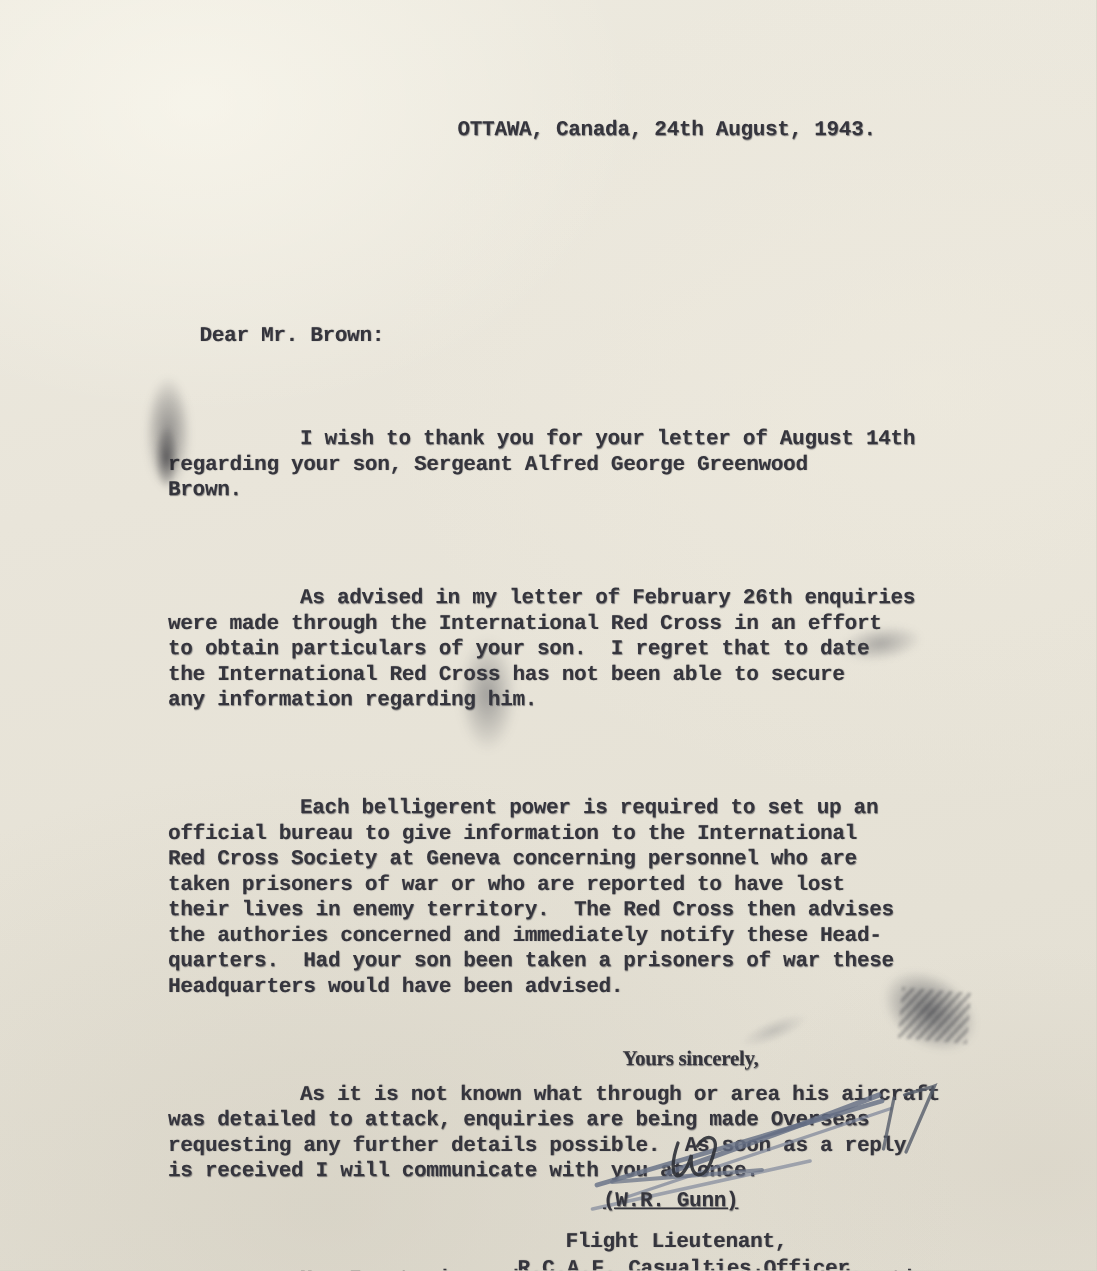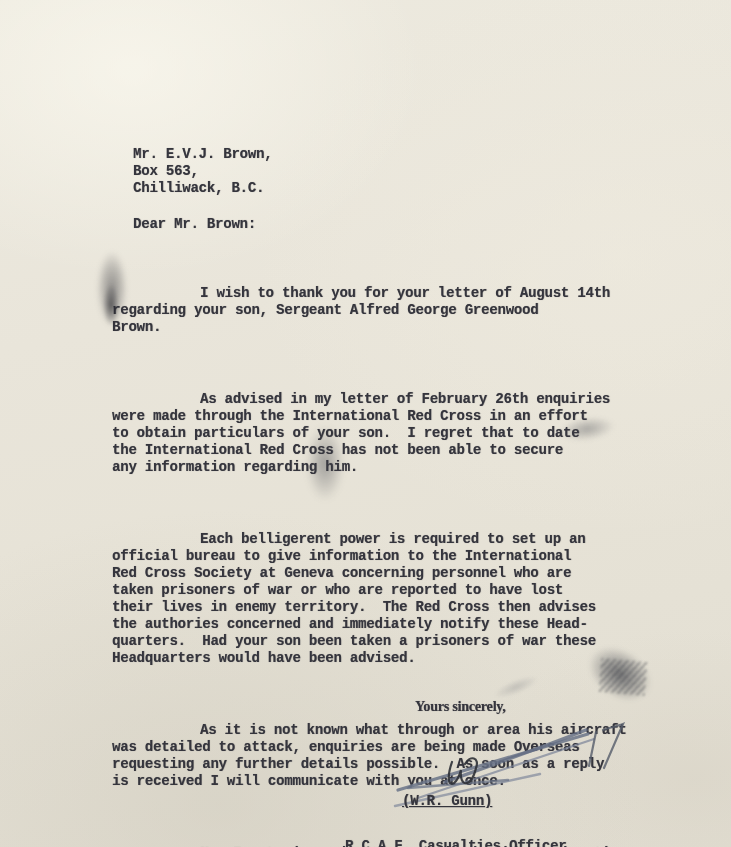--- a/index.html
+++ b/index.html
@@ -57,24 +57,22 @@
   .sm-closing{left:490px;top:679px;width:52px;height:16px;
     background:radial-gradient(closest-side, rgba(112,114,120,0.28), rgba(112,114,120,0) 90%);
     transform:rotate(-22deg);filter:blur(1px);}
   .sig-svg{position:absolute;left:390px;top:718px;width:260px;height:95px;}
 </style>
 </head>
 <body>
 
 <div class="page">
 
+  <div class="tw dateline">OTTAWA, Canada, 24th August, 1943.</div>
 
-  <div class="tw recipient">Mr. E.V.J. Brown,
-Box 563,
-Chilliwack, B.C.</div>
 
   <div class="tw salutation">Dear Mr. Brown:</div>
 
   <div class="tw body-block">
     <p>I wish to thank you for your letter of August 14th
 regarding your son, Sergeant Alfred George Greenwood
 Brown.</p>
     <p>As advised in my letter of February 26th enquiries
 were made through the International Red Cross in an effort
 to obtain particulars of your son.  I regret that to date
@@ -104,20 +102,21 @@
     <path d="M 5 88 L 150 56" stroke="#7a8398" stroke-width="2.4" stroke-linecap="round" opacity="0.65"></path>
     <path d="M 18 70 L 118 62" stroke="#6b7488" stroke-width="2.6" stroke-linecap="round" opacity="0.75"></path>
     <path d="M 62 44 C 53 70 65 73 71 52 C 69 69 81 71 86 50 C 90 39 80 37 75 46" stroke="#2e3036" stroke-width="2.2" stroke-linecap="round" opacity="0.9"></path>
     <g opacity="0.8">
       <path d="M 206 14 L 199 48" stroke="#565d6b" stroke-width="2.2" stroke-linecap="round"></path>
       <path d="M 213 12 C 221 9 228 8 233 6 L 214 50" stroke="#565d6b" stroke-width="2.2" stroke-linecap="round"></path>
     </g>
   </svg>
 
   <div class="tw typed-name">(W.R. Gunn)</div>
+  <div class="tw title-line1">Flight Lieutenant,</div>
   <div class="tw title-line2">R.C.A.F. Casualties Officer,</div>
 
   <div class="smudge sm-left1"></div>
   <div class="smudge sm-left2"></div>
   <div class="smudge sm-mid"></div>
   <div class="smudge sm-upan"></div>
   <div class="smudge sm-trying"></div>
   <div class="smudge sm-trying2"></div>
   <div class="smudge sm-closing"></div>
 

